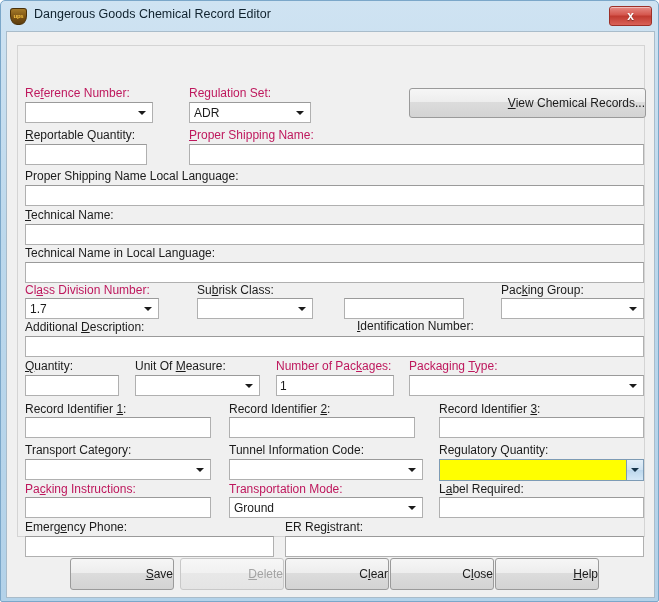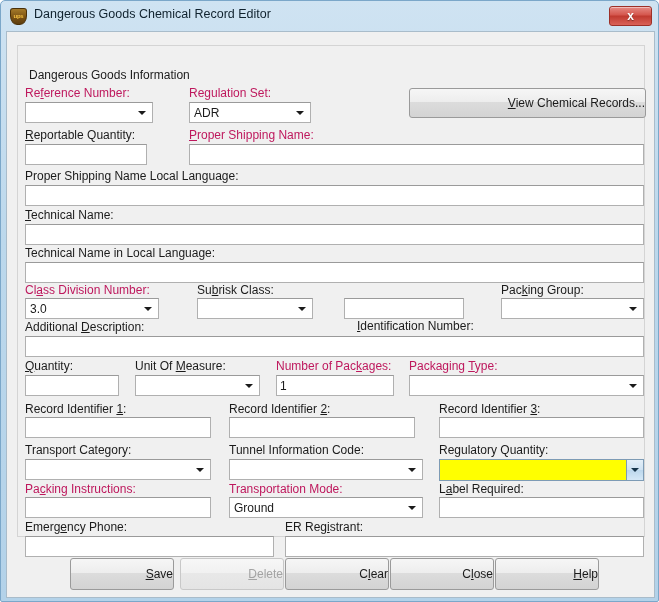--- a/index.html
+++ b/index.html
@@ -207,21 +207,20 @@
     </div>
     <div class="title-text">Dangerous Goods Chemical Record Editor</div>
     <div class="close-btn">
       <div class="close-glyph">x</div>
     </div>
   </div>
 
   <div class="client">
 
     <div class="groupbox"></div>
-    <div class="groupbox-title">Dangerous Goods Information</div>
 
     <div class="btn" style="left:402px; top:56px; width:237px; height:30px; line-height:28px;">
       <span><u>V</u>iew Chemical Records...</span>
     </div>
 
     <div class="lbl req" style="left:18px; top:54px;">Re<u>f</u>erence Number:</div>
     <div class="cb" style="left:18px; top:70px; width:128px; height:21px;">
       <span></span>
       <i class="arrow"></i>
     </div>
@@ -242,21 +241,21 @@
     <div class="tb" style="left:18px; top:153px; width:619px; height:21px;"></div>
 
     <div class="lbl" style="left:18px; top:176px;"><u>T</u>echnical Name:</div>
     <div class="tb" style="left:18px; top:192px; width:619px; height:21px;"></div>
 
     <div class="lbl" style="left:18px; top:214px;">Technical Name in Local Language:</div>
     <div class="tb" style="left:18px; top:230px; width:619px; height:21px;"></div>
 
     <div class="lbl req" style="left:18px; top:251px;">Cl<u>a</u>ss Division Number:</div>
     <div class="cb" style="left:18px; top:266px; width:134px; height:21px;">
-      <span>3.0</span>
+      <span>1.7</span>
       <i class="arrow"></i>
     </div>
 
     <div class="lbl" style="left:190px; top:251px;">Su<u>b</u>risk Class:</div>
     <div class="cb" style="left:190px; top:266px; width:116px; height:21px;">
       <span></span>
       <i class="arrow"></i>
     </div>
 
     <div class="lbl" style="left:350px; top:251px;margin-top:36px;"><u>I</u>dentification Number:</div>

